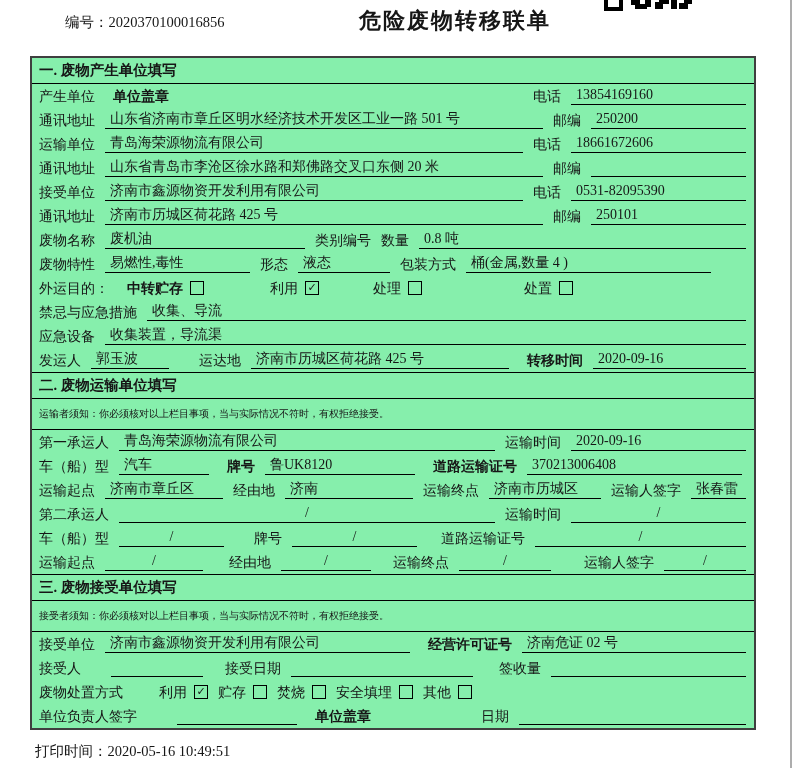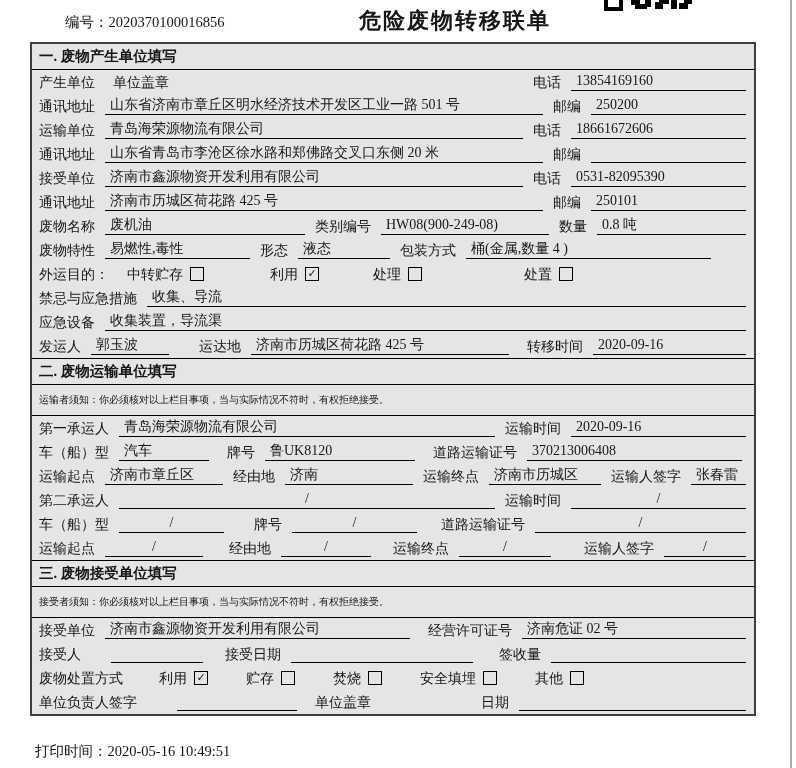--- a/index.html
+++ b/index.html
@@ -8,44 +8,44 @@
     font-family:"Liberation Serif","DejaVu Serif",serif;color:#161616;
     -webkit-font-smoothing:antialiased;
   }
   .hdr{position:relative;height:42px;margin-left:30px;}
   .doc-number{position:absolute;left:35px;top:13px;font-size:14.5px;white-space:nowrap;}
   .doc-title{margin:0;padding:6px 0 0 84px;text-align:center;font-size:22px;font-weight:700;letter-spacing:2px;}
   .qr{position:absolute;left:574px;top:0;}
   .page-edge{position:absolute;left:790px;top:0;width:2px;height:768px;background:#adadad;}
 
   .form{
-    position:absolute;left:30px;top:42px;width:726px;box-sizing:border-box;
-    border:2px solid #3f3f3f;background:#e5e5e5;
+    position:absolute;left:30px;top:56px;width:726px;box-sizing:border-box;
+    border:2px solid #3f3f3f;background:#86efac;
   }
   .sec{
     font-size:14.5px;font-weight:700;height:25px;line-height:24px;
     padding-left:7px;border-bottom:1px solid #000;border-top:1px solid #000;
   }
   .sec.first{border-top:0;}
   .notice{font-size:10px;height:30px;line-height:29px;padding-left:7px;border-bottom:1px solid #000;white-space:nowrap;overflow:hidden;}
   .row{
     display:flex;align-items:flex-end;height:24px;padding:0 8px 0 7px;
     column-gap:10px;font-size:14px;box-sizing:border-box;
   }
   .lbl{flex:none;line-height:19px;margin-bottom:2px;white-space:nowrap;}
   .u{
     flex:none;border-bottom:1px solid #000;line-height:18px;margin-bottom:3px;
     padding-left:5px;white-space:nowrap;overflow:hidden;box-sizing:border-box;
   }
   .fx{flex:1 1 auto;min-width:0;}
   .c{text-align:center;padding-left:0;}
   .mla{margin-left:auto;}
-  .ml8{margin-left:8px;}.ml12{margin-left:12px;}.ml14{margin-left:14px;}
+  .ml8{margin-left:8px;font-weight:bold;}.ml12{margin-left:12px;}.ml14{margin-left:14px;}
   .ml16{margin-left:16px;}.ml20{margin-left:20px;}.ml26{margin-left:26px;}
-  .ml28{margin-left:28px;text-align:center;}.ml30{margin-left:30px;}.ml44{margin-left:44px;}
+  .ml28{text-align:center;}.ml30{margin-left:30px;}.ml44{margin-left:44px;}
   .ml56{margin-left:56px;}.ml92{margin-left:92px;}.ml100{margin-left:100px;}
   .opt{display:flex;align-items:center;gap:7px;margin-bottom:2px;line-height:19px;flex:none;}
   .box{
     flex:none;width:12px;height:12px;border:1px solid #000;margin-bottom:1px;
     font-family:"DejaVu Sans",sans-serif;font-size:11px;line-height:12px;text-align:center;
   }
   .print-line{position:absolute;left:35px;top:742px;font-size:14.5px;white-space:nowrap;}
 </style>
 </head>
 <body>
@@ -115,21 +115,20 @@
     <span class="lbl">通讯地址</span>
     <span class="u fx">济南市历城区荷花路 425 号</span>
     <span class="lbl">邮编</span>
     <span class="u" style="width:155px">250101</span>
   </div>
 
   <div class="row">
     <span class="lbl">废物名称</span>
     <span class="u" style="width:200px">废机油</span>
     <span class="lbl">类别编号</span>
-    <span class="u" style="width:168px">HW08(900-249-08)</span>
     <span class="lbl">数量</span>
     <span class="u fx">0.8 吨</span>
   </div>
 
   <div class="row">
     <span class="lbl">废物特性</span>
     <span class="u" style="width:145px">易燃性,毒性</span>
     <span class="lbl">形态</span>
     <span class="u" style="width:92px">液态</span>
     <span class="lbl">包装方式</span>

